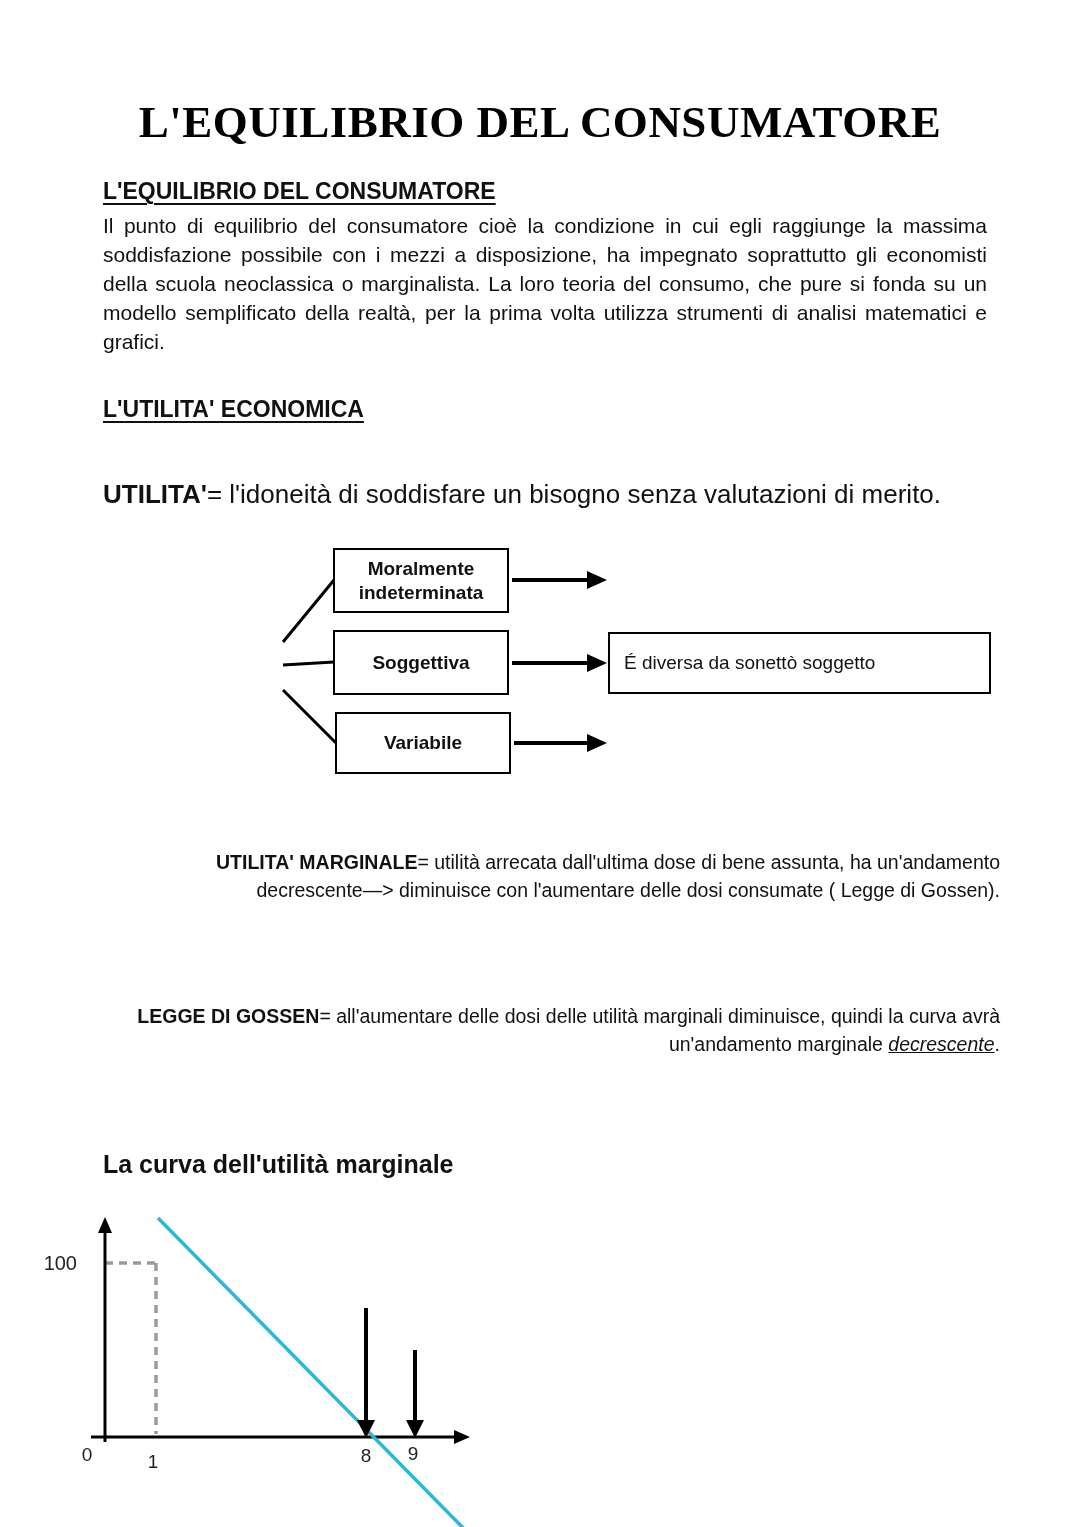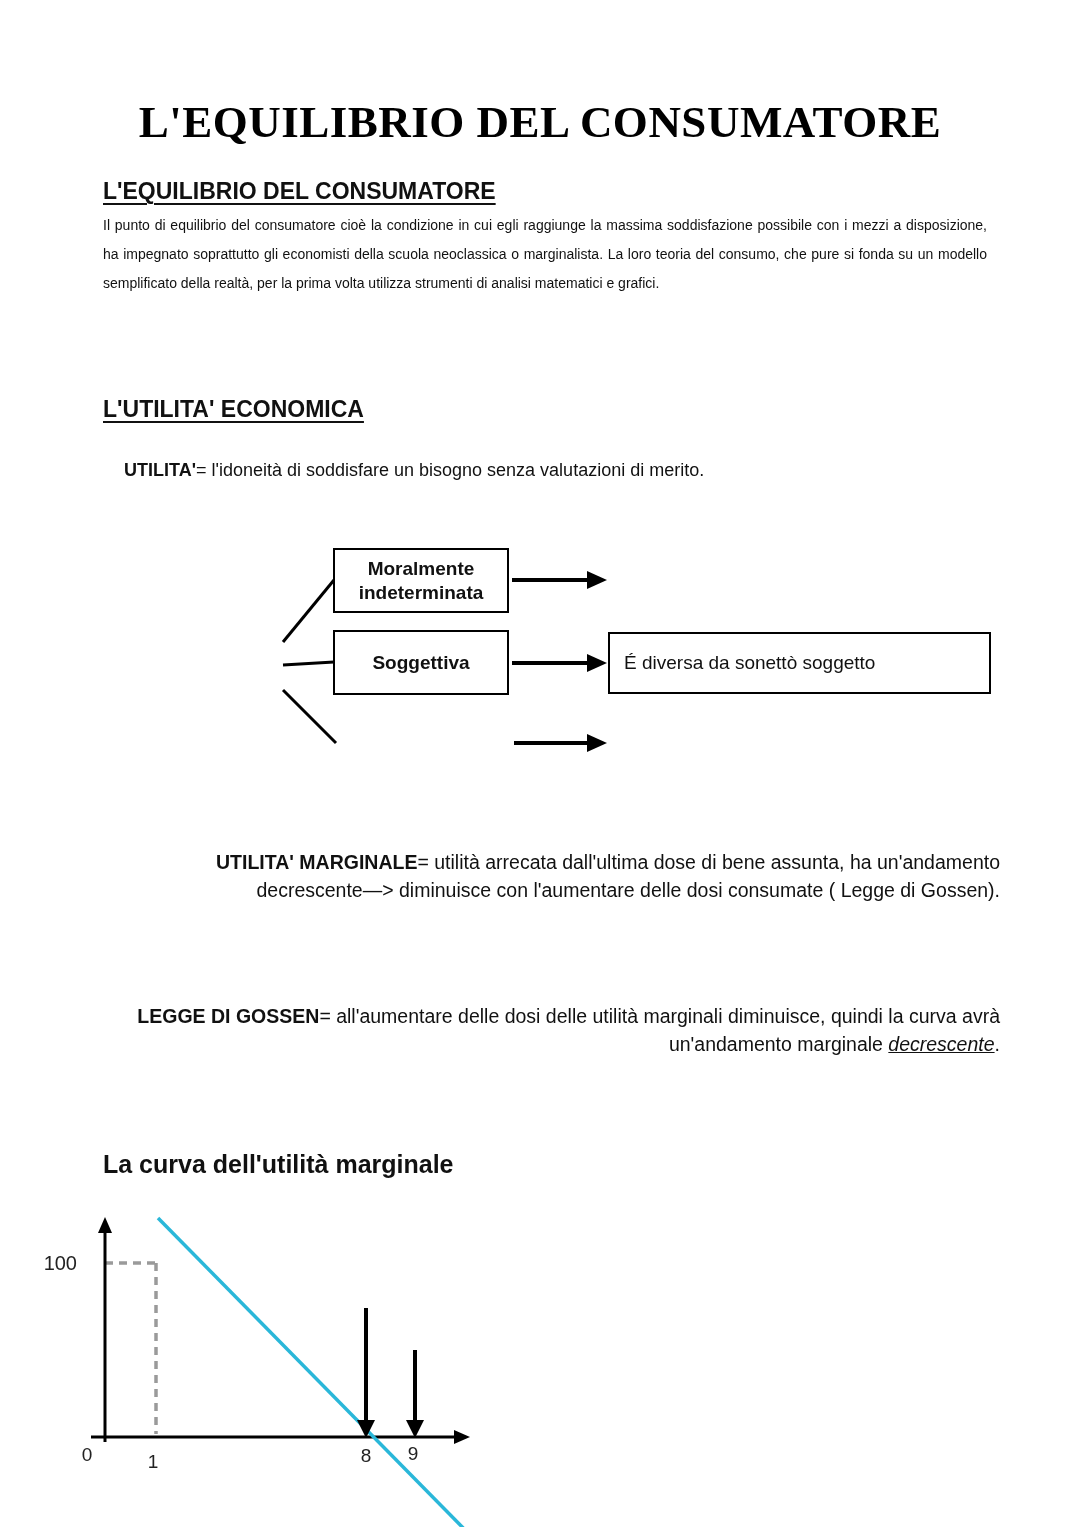--- a/index.html
+++ b/index.html
@@ -15,26 +15,26 @@
 
   .sec-heading {
     position:absolute; font-size:23px; font-weight:bold; color:#111;
     text-decoration:underline; text-decoration-thickness:2px; text-underline-offset:4px;
   }
   .sec1-heading { left:103px; top:178px; }
   .sec2-heading { left:103px; top:396px; }
 
   .body-text {
     position:absolute; left:103px; top:211px; width:884px;
-    font-size:14px; line-height:29px; text-align:justify; color:#111;
+    font-size:21px; line-height:29px; text-align:justify; color:#111;
   }
 
   .definition-line {
-    position:absolute; left:103px; top:456px; width:884px;
-    font-size:18px; line-height:28px;margin-left:21px;
+    position:absolute; left:103px; top:480px; width:884px;
+    font-size:26px; line-height:28px;
   }
   .bold { font-weight:bold; }
   .underl { text-decoration:underline; font-style:italic; }
 
   
   .diagram { position:absolute; left:0; top:530px; width:1080px; height:262px; }
   .diagram svg.connectors { position:absolute; inset:0; width:100%; height:100%; }
   .dbox {
     position:absolute; border:2px solid #000; background:#fff;
     display:flex; align-items:center; justify-content:center;
@@ -95,20 +95,21 @@
       <line x1="283" y1="160" x2="336" y2="213" stroke="#000" stroke-width="3"></line>
 
       <line x1="512" y1="50" x2="588" y2="50" stroke="#000" stroke-width="4" marker-end="url(#fatArrow)"></line>
       <line x1="512" y1="133" x2="588" y2="133" stroke="#000" stroke-width="4" marker-end="url(#fatArrow)"></line>
       <line x1="514" y1="213" x2="588" y2="213" stroke="#000" stroke-width="4" marker-end="url(#fatArrow)"></line>
     </svg>
 
 
     <div class="dbox bold-box mid-box-1">Moralmente indeterminata</div>
     <div class="dbox bold-box mid-box-2">Soggettiva</div>
+    <div class="dbox bold-box mid-box-3">Variabile</div>
 
     <div class="dbox left-align right-box-2">É diversa da sonettò soggetto</div>
   </div>
 
   <p class="def-para def-para-1"><span class="bold">UTILITA' MARGINALE</span><span>= utilità arrecata dall'ultima dose di bene assunta, ha un'andamento decrescente—&gt; diminuisce con l'aumentare delle dosi consumate ( Legge di Gossen).</span></p>
 
 
   <p class="def-para def-para-3"><span class="bold">LEGGE DI GOSSEN</span><span>= all'aumentare delle dosi delle utilità marginali diminuisce, quindi la curva avrà un'andamento marginale </span><span class="underl">decrescente</span><span>.</span></p>
 
   <h3 class="chart-heading">La curva dell'utilità marginale</h3>

